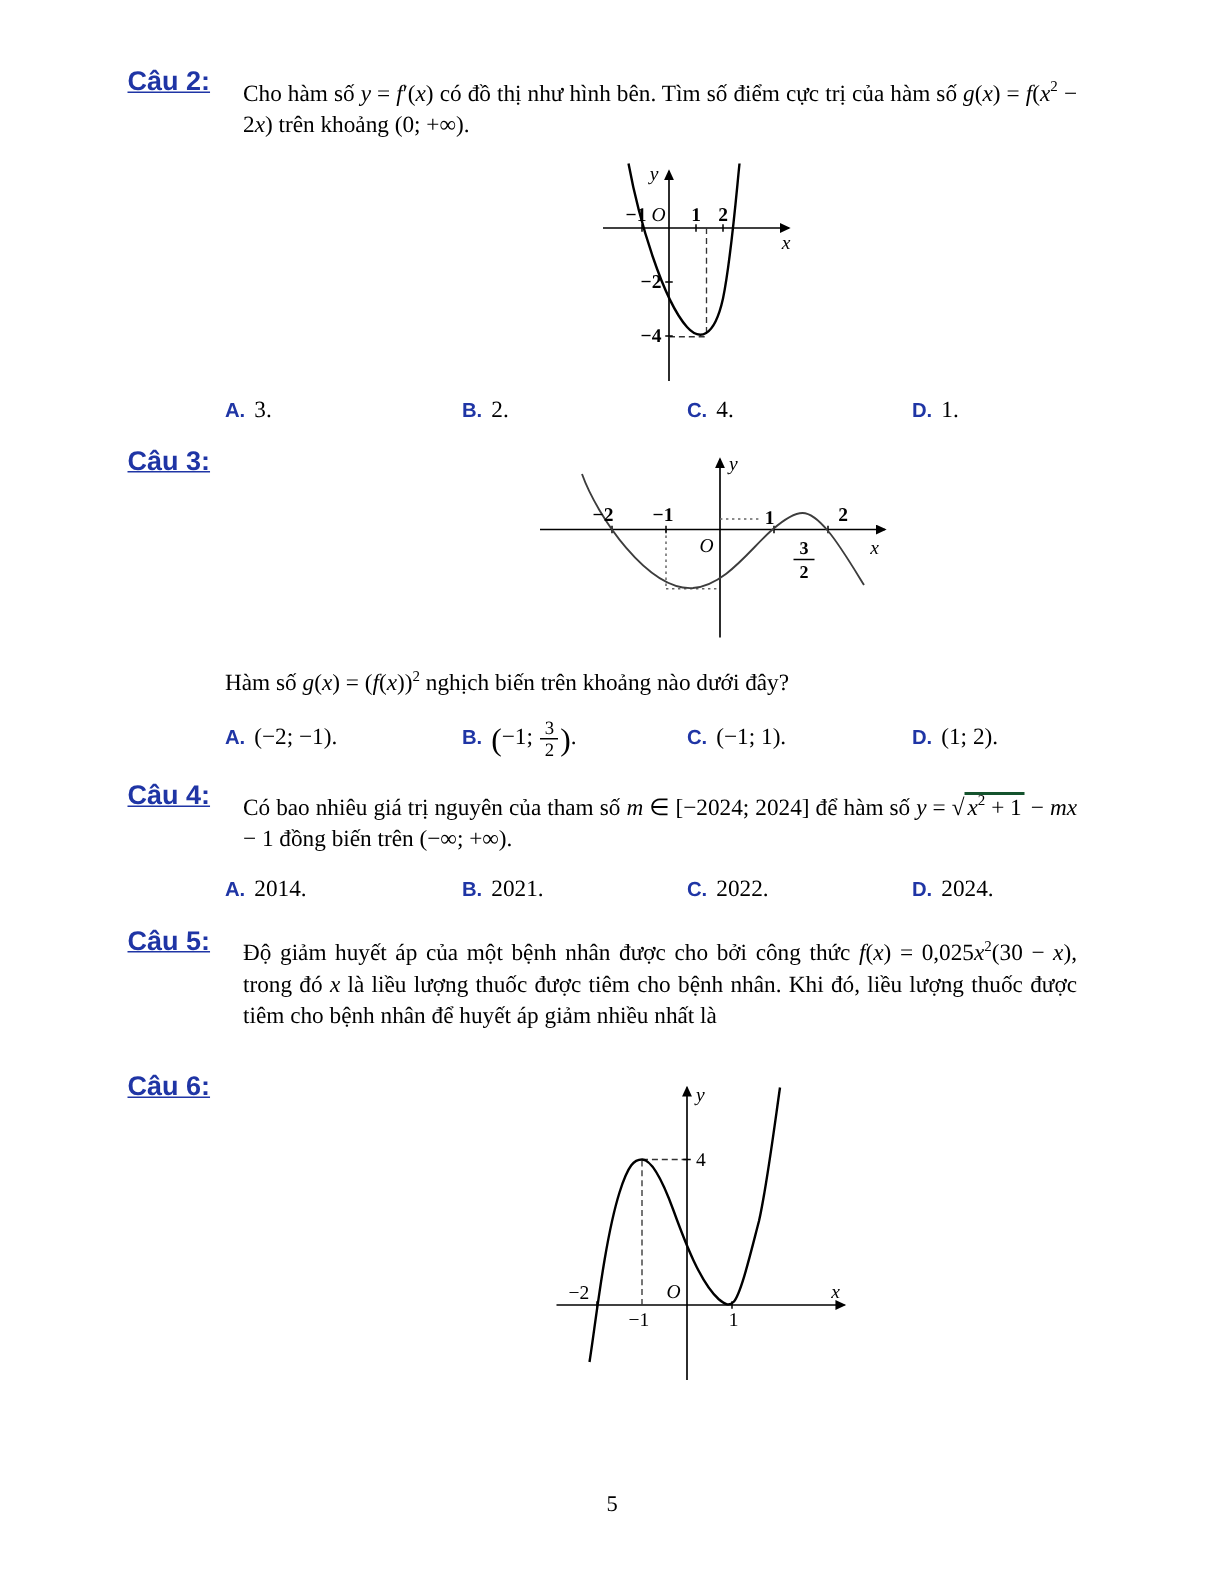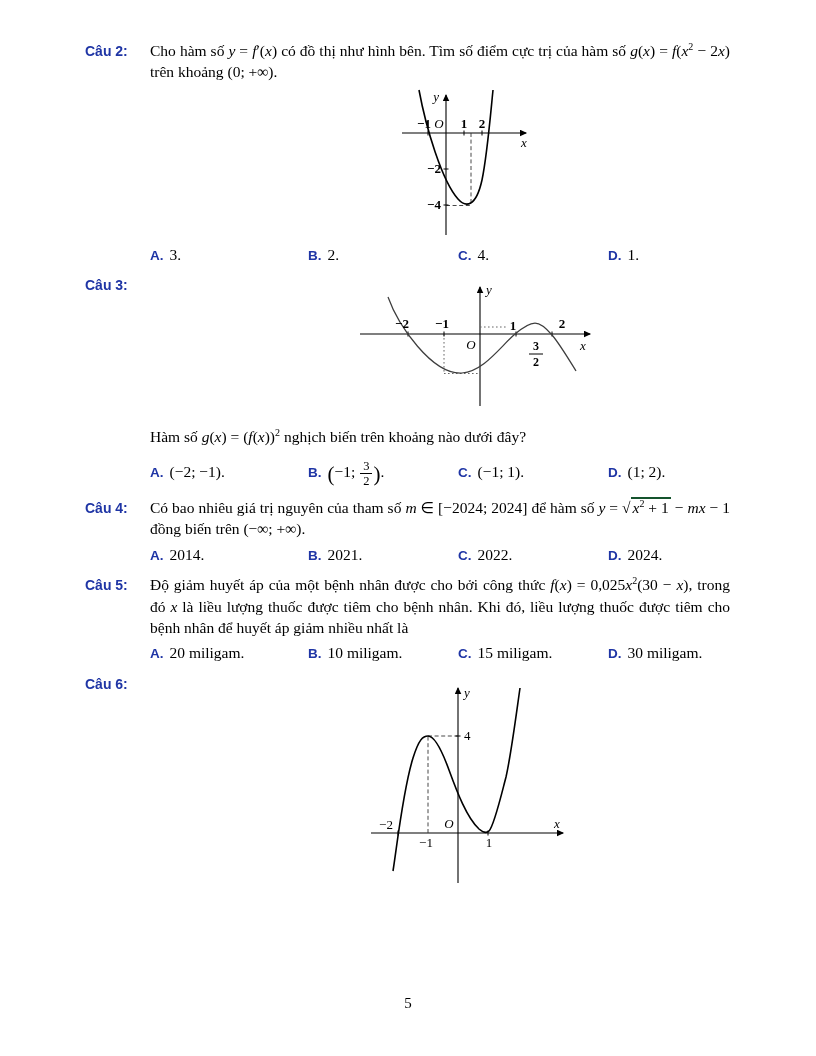--- a/index.html
+++ b/index.html
@@ -5,25 +5,25 @@
   :root{ --accent:#1f35a5; }
   *{ box-sizing:border-box; }
   html,body{ margin:0; padding:0; }
   body{
     width:816px; height:1056px; background:#ffffff; position:relative; overflow:hidden;
     font-family:"Liberation Serif", serif; font-size:15.5px; line-height:1.38; color:#000;
   }
   .page{ padding:40px 86px 0 85px; }
   .q{ display:flex; align-items:flex-start; margin-bottom:9px; }
   .q-label{
-    flex:0 0 65px; font-family:"Liberation Sans", sans-serif; font-size:14px;
-    font-weight:bold; color:var(--accent); padding-top:2px;
+    flex:0 0 65px; font-family:"Liberation Sans", sans-serif; font-size:18px;
+    font-weight:bold; color:var(--accent); padding-top:2px;text-decoration:underline;
   }
   .q-content{ flex:1; min-width:0; }
-  .q-body{ margin:0; text-align:justify; }
+  .q-body{ margin:12px; text-align:justify; }
   .subq{ margin:12px 0 12px; }
   .answers{ display:grid; grid-template-columns:158px 150px 150px 1fr; margin-top:4px; align-items:baseline; }
   .ans{ white-space:nowrap; }
   .ans-letter{
     font-family:"Liberation Sans", sans-serif; font-weight:bold; font-size:13.5px;
     color:var(--accent); margin-right:6px;
   }
   sup{ font-size:10px; line-height:0; }
   .frac{ display:inline-block; vertical-align:-8px; text-align:center; line-height:1; font-size:12.5px; padding:0 1px; }
   .frac .fn{ display:block; padding:0 3px 1px; }
@@ -142,26 +142,20 @@
         <div class="ans"><span class="ans-letter">C.</span><span class="ans-text">2022.</span></div>
         <div class="ans"><span class="ans-letter">D.</span><span class="ans-text">2024.</span></div>
       </div>
     </div>
   </section>
 
   <section class="q">
     <div class="q-label">Câu 5:</div>
     <div class="q-content">
       <p class="q-body">Độ giảm huyết áp của một bệnh nhân được cho bởi công thức <i>f</i>(<i>x</i>) = 0,025<i>x</i><sup>2</sup>(30 − <i>x</i>), trong đó <i>x</i> là liều lượng thuốc được tiêm cho bệnh nhân. Khi đó, liều lượng thuốc được tiêm cho bệnh nhân để huyết áp giảm nhiều nhất là</p>
-      <div class="answers">
-        <div class="ans"><span class="ans-letter">A.</span><span class="ans-text">20 miligam.</span></div>
-        <div class="ans"><span class="ans-letter">B.</span><span class="ans-text">10 miligam.</span></div>
-        <div class="ans"><span class="ans-letter">C.</span><span class="ans-text">15 miligam.</span></div>
-        <div class="ans"><span class="ans-letter">D.</span><span class="ans-text">30 miligam.</span></div>
-      </div>
     </div>
   </section>
 
   <section class="q">
     <div class="q-label">Câu 6:</div>
     <div class="q-content">
       <div class="graph g3">
         <svg width="220" height="212" viewBox="0 0 220 212">
           <defs>
             <marker id="ar3" markerWidth="9" markerHeight="8" refX="5.5" refY="3" orient="auto">

